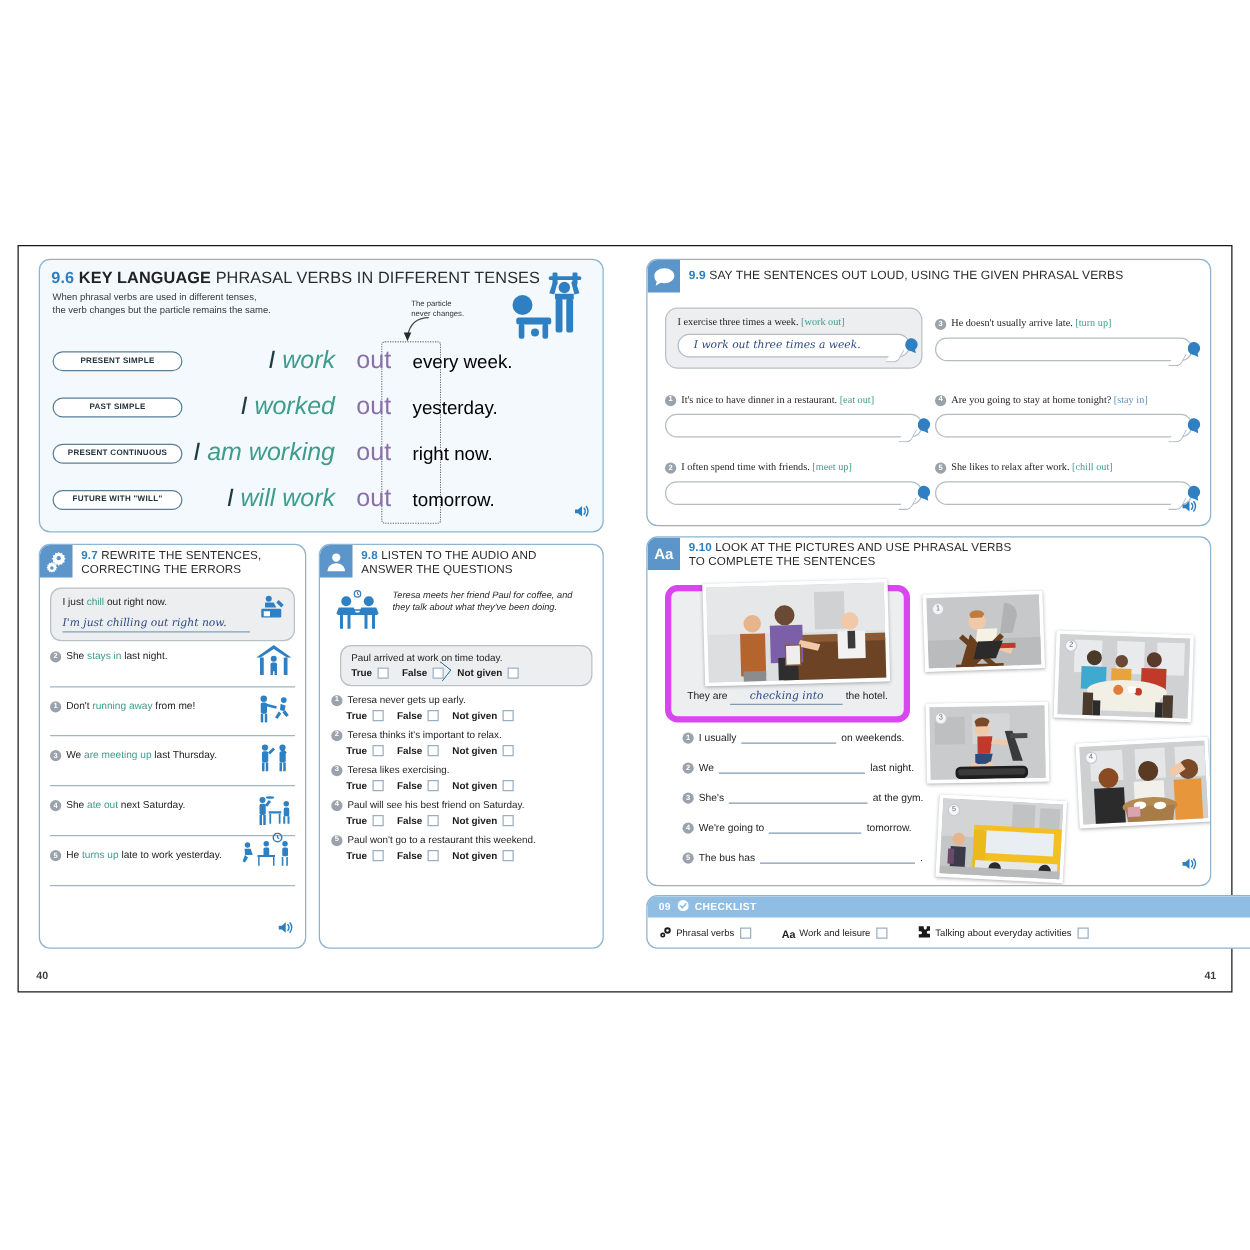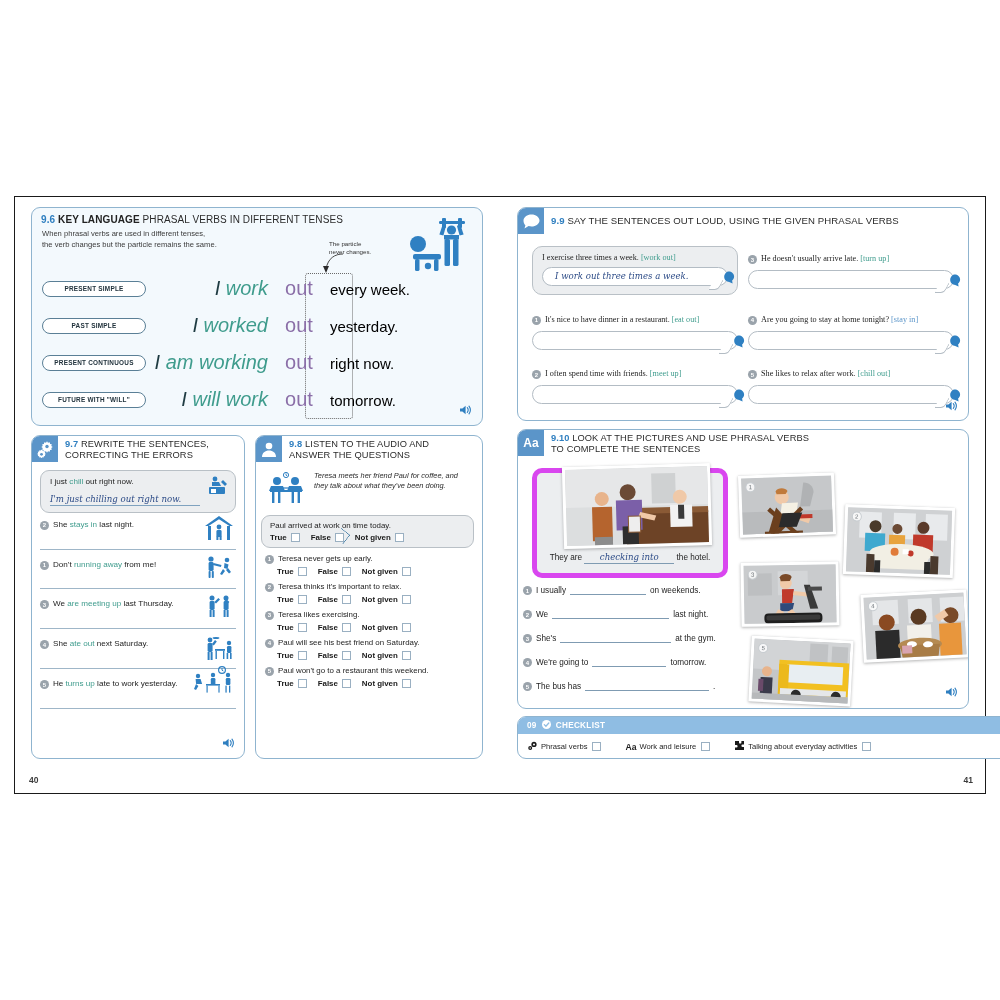--- a/index.html
+++ b/index.html
@@ -55,21 +55,21 @@
   .hdrtxt {
     padding: 3px 6px 2px 7px;
     font-size: 9.3px; letter-spacing: .1px;
     color: #2b2b2b; line-height: 1.22;
   }
   .hdrnum { color: #2f7fc0; font-weight: bold; }
   .hdrkey { font-weight: bold; color: #222; }
 
   
   #p96 { left: 16px; top: 10px; width: 452px; height: 219px; }
-  #p96 .hdrtxt { font-size: 10px; padding: 6px 0 0 9px; }
+  #p96 .hdrtxt { font-size: 13px; padding: 6px 0 0 9px; }
   .kl-sub {
     padding: 3px 0 0 10px;
     font-size: 7.6px; color: #3a3a3a; line-height: 1.38;
   }
   .kl-rows { position: absolute; left: 0; top: 62px; width: 100%; }
   .kl-row {
     display: flex; align-items: center;
     height: 37px; padding-left: 10px;
   }
   .tagpill {
@@ -135,21 +135,21 @@
     margin: 1px 4px 0 0;
   }
   .ans-line { border-bottom: 1px solid #9fb6c8; height: 15px; margin-top: 4px; }
   .icon-slot { position: absolute; right: 2px; top: 2px; }
 
   
   #p98 { left: 240px; top: 238px; width: 228px; height: 324px; }
   .lst-intro { display: flex; align-items: flex-start; padding: 7px 9px 0 9px; font-style: italic; }
   .lst-txt { font-size: 7.4px; color: #2a2a2a; line-height: 1.42; padding-left: 7px; }
   .tf-example {
-    margin: 6px 8px 0 5px; background: #eceef0;
+    margin: 6px 8px 0 16px; background: #eceef0;
     border: 1px solid #b9c0c6; border-radius: 9px; padding: 5px 8px;
   }
   .tf-q { font-size: 7.9px; color: #1d1d1d; }
   .tf-row { display: flex; align-items: center; margin-top: 3px; }
   .tf-lab { font-size: 7.9px; font-weight: bold; color: #1a1a1a; margin-right: 4px; }
   .tf-box {
     width: 9px; height: 9px; border: 1px solid #9ab0c2;
     background: #fff; margin-right: 11px; position: relative;
   }
   .tf-box:last-child { margin-right: 0; }
@@ -204,21 +204,21 @@
     position: absolute; left: 4px; top: 4px;
     width: 10px; height: 10px; border-radius: 50%;
     background: rgba(255,255,255,.82); color: #6b7176;
     font-size: 6px; display:flex; align-items:center; justify-content:center;
     border: 1px solid #c7ccd0;
   }
   .fill-line {
     display: inline-block; border-bottom: 1px solid #7f9bb2;
     height: 9px; vertical-align: -1px;
   }
-  .s-item { position: absolute; left: 5px; font-size: 8.2px; color: #1d1d1d; display:flex; align-items:center; }
+  .s-item { position: absolute; left: 28px; font-size: 8.2px; color: #1d1d1d; display:flex; align-items:center; }
   .s-item .bullet { margin-top: 0; }
 
   
   #chk { left: 16px; top: 519px; width: 506px; height: 43px; }
   .chk-bar {
     background: #8fbde3; height: 17px; display: flex; align-items: center;
     padding-left: 9px; color: #fff; font-size: 8.2px; font-weight: bold; letter-spacing: .3px;
   }
   .chk-body { display: flex; align-items: center; padding: 6px 0 0 9px; gap: 24px; }
   .chk-item { display: flex; align-items: center; font-size: 7.6px; color: #1d1d1d; }

